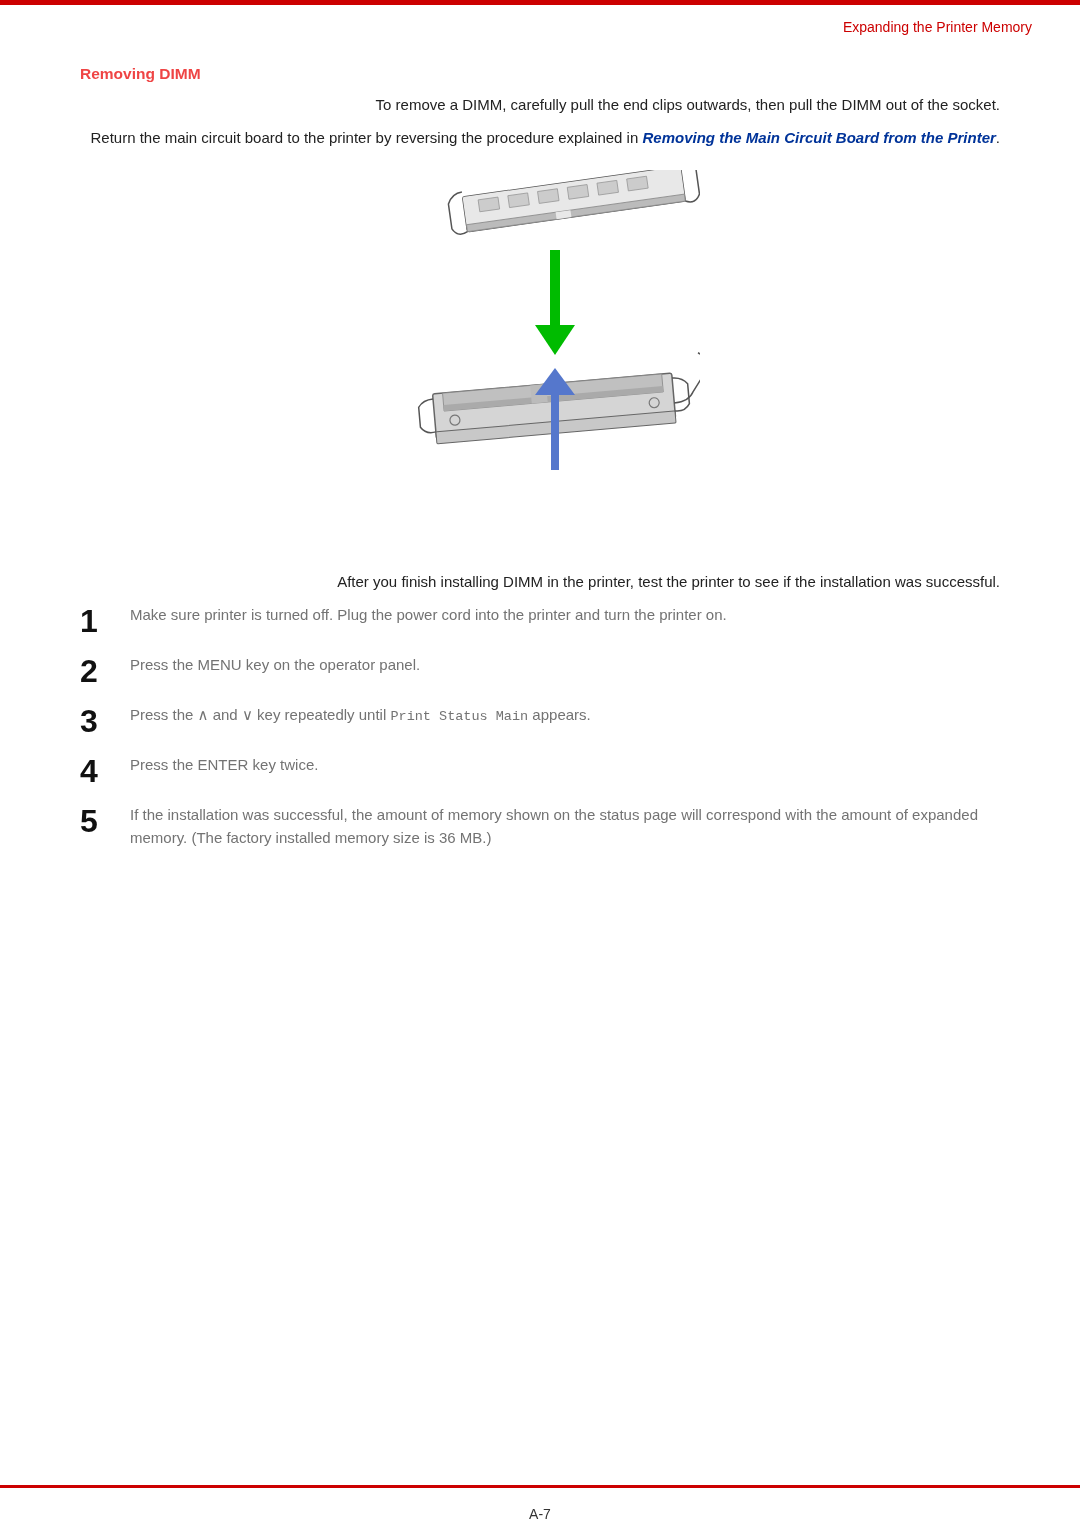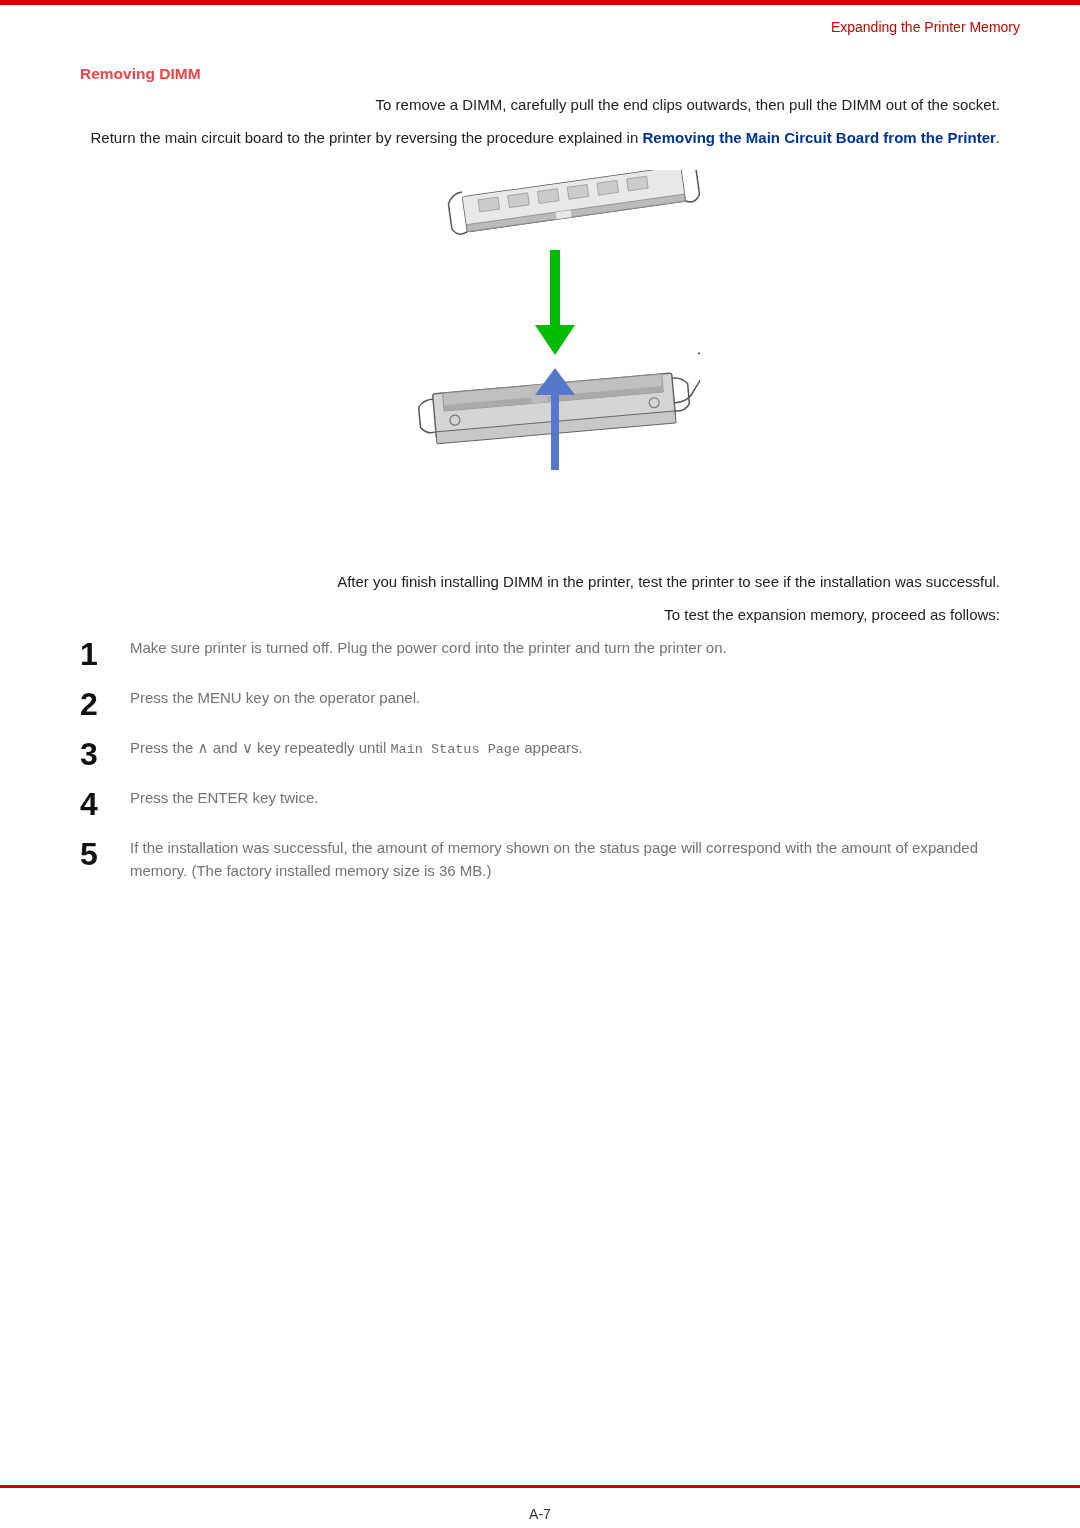--- a/index.html
+++ b/index.html
@@ -24,21 +24,21 @@
 
     .bottom-border {
       height: 3px;
       background: #cc0000;
       width: 100%;
       position: absolute;
       bottom: 40px; left: 0;
     }
 
     .header-area {
-      padding: 18px 60px 0 80px;
+      padding: 18px 48px 0 80px;
       text-align: right;
     }
 
     .header-link {
       color: #cc0000;
       font-size: 14px;
       text-decoration: none;
     }
 
     .content {
@@ -55,20 +55,21 @@
     .body-text {
       font-size: 15px;
       line-height: 1.55;
       margin-bottom: 10px;
       color: #222;
       text-align: right;
     }
 
     .link-bold {
       font-weight: bold;
+      font-style: italic;
       color: #003399;
       text-decoration: none;
     }
 
     .diagram-area {
       display: flex;
       justify-content: center;
       margin: 20px 0 30px 0;
     }
 
@@ -199,21 +200,20 @@
 
       <g>
         <line x1="175" y1="300" x2="175" y2="222" stroke="#5577cc" stroke-width="8"></line>
         <polygon points="155,225 195,225 175,198" fill="#5577cc"></polygon>
       </g>
     </svg>
   </div>
 
   <div>
     <p class="body-text">After you finish installing DIMM in the printer, test the printer to see if the installation was successful.</p>
-    <p class="body-text">To test the expansion memory, proceed as follows:</p>
   </div>
 
   <div class="steps-section">
 
     <div class="step-row">
       <div class="step-number">1</div>
       <div class="step-text">
         Make sure printer is turned off. Plug the power cord into the printer and turn the printer on.
       </div>
     </div>
@@ -221,21 +221,21 @@
     <div class="step-row">
       <div class="step-number">2</div>
       <div class="step-text">
         Press the <strong>MENU</strong> key on the operator panel.
       </div>
     </div>
 
     <div class="step-row">
       <div class="step-number">3</div>
       <div class="step-text">
-        Press the <span class="key-symbol">∧</span> and <span class="key-symbol">∨</span> key repeatedly until <code>Main Status Page</code> appears.
+        Press the <span class="key-symbol">∧</span> and <span class="key-symbol">∨</span> key repeatedly until <code>Print Status Main</code> appears.
       </div>
     </div>
 
     <div class="step-row">
       <div class="step-number">4</div>
       <div class="step-text">
         Press the <strong>ENTER</strong> key twice.
       </div>
     </div>
 

